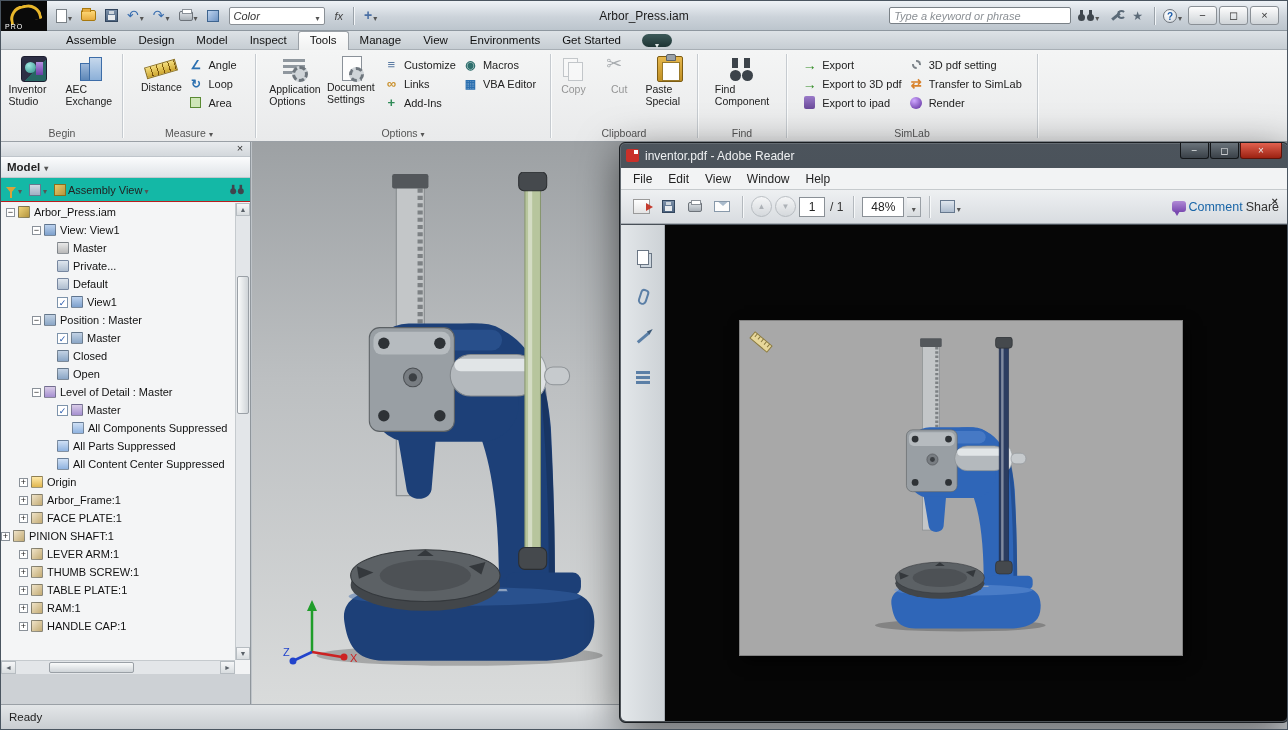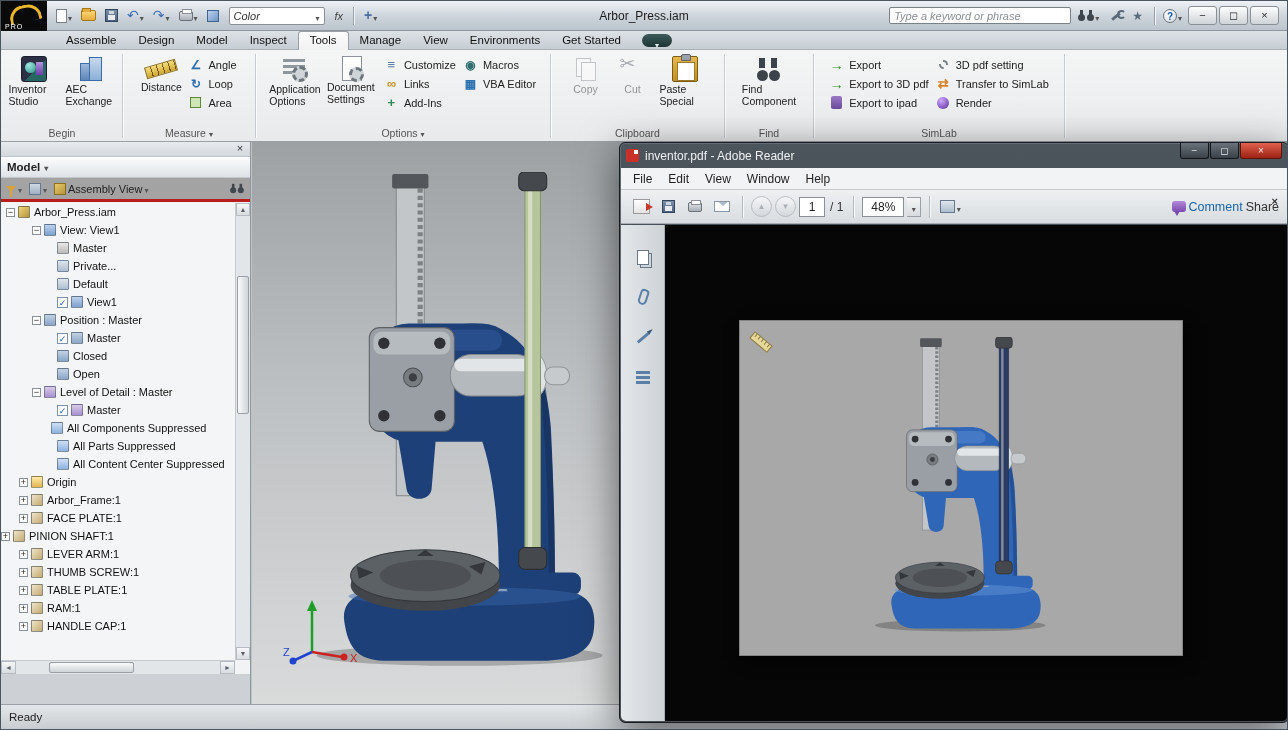--- a/index.html
+++ b/index.html
@@ -123,21 +123,21 @@
   .sg-render{width:12px;height:12px;border-radius:50%;background:radial-gradient(circle at 35% 30%,#cfa8ff,#5a2a9a);margin:1px;}
 
   
   .browser{position:absolute;left:0;top:141px;width:250px;height:532px;background:#f2f3f4;
     border-right:1px solid #8f969c;z-index:2;}
   .b-cap{height:15px;background:linear-gradient(#e8ebee,#d3d8dc);border-bottom:1px solid #bfc5cb;position:relative;}
   .b-close{position:absolute;right:3px;top:0;width:14px;text-align:center;font-size:11px;color:#333;}
   .b-close::after{content:"×";}
   .b-titlerow{height:21px;display:flex;align-items:center;gap:4px;padding-left:6px;font-size:11.5px;font-weight:bold;color:#222;
     background:linear-gradient(#fbfcfd,#dfe3e7);border-bottom:1px solid #c2c8cd;}
-  .b-toolrow{height:24px;display:flex;align-items:center;gap:7px;padding:0 5px;border-bottom:3px solid #b91c1c;background:#a3a3a3;}
+  .b-toolrow{height:24px;display:flex;align-items:center;gap:7px;padding:0 5px;border-bottom:1px solid #b91c1c;background:#14b8a6;}
   .btool{display:inline-flex;align-items:center;gap:2px;font-size:11px;color:#222;}
   .btool.right{margin-left:auto;}
   .ic-funnel{width:0;height:0;border-left:5px solid transparent;border-right:5px solid transparent;border-top:6px solid #d9a33a;position:relative;}
   .ic-funnel::after{content:"";position:absolute;left:-1px;top:-2px;width:2px;height:7px;background:#d9a33a;}
   .ic-asmview{width:12px;height:12px;background:linear-gradient(135deg,#e8c96a,#b4953e);border:1px solid #8a6f1d;}
   .ic-layers2{width:12px;height:12px;background:linear-gradient(#cfd8e2,#9fb0c4);border:1px solid #66788e;}
   .ic-binoc.small{transform:scale(.85);}
 
   .b-tree{position:absolute;top:61px;left:0;right:15px;bottom:14px;overflow:hidden;font-size:11px;background:#f4f5f6;}
   .trow{height:18px;display:flex;align-items:center;white-space:nowrap;}
@@ -458,21 +458,21 @@
             </div>
         </div>
       </div>
       <div class="rp-label">
           <span>Options</span>
           <span class="caret"></span>
         </div>
     </div>
     <div class="rsep"></div>
 
-    <div class="rpanel" style="width:171px">
+    <div class="rpanel" style="width:144px">
       <div class="rp-body">
         <div class="bigbtn narrow disabled">
             <span class="bic bic-copy"></span>
             <span class="blabel">Copy</span>
           </div>
         <div class="bigbtn narrow disabled">
             <span class="bic"><span class="glyph g-cut"></span></span>
             <span class="blabel">Cut</span>
           </div>
         <div class="bigbtn">
@@ -642,21 +642,21 @@
           <span class="texp minus"></span>
           <span class="ti ti-lod"></span>
           <span class="tlabel">Level of Detail : Master</span>
         </div>
         <div class="trow" style="padding-left: 44px;">
           <span class="texp spacer"></span>
           <span class="tchk on"></span>
           <span class="ti ti-lod"></span>
           <span class="tlabel">Master</span>
         </div>
-        <div class="trow" style="padding-left: 38px; align-items: center;">
+        <div class="trow" style="padding-left: 59px; align-items: center;">
           <span class="texp spacer"></span>
           <span class="ti ti-suppressed"></span>
           <span class="tlabel">All Components Suppressed</span>
         </div>
         <div class="trow" style="padding-left: 44px;">
           <span class="texp spacer"></span>
           <span class="ti ti-suppressed"></span>
           <span class="tlabel">All Parts Suppressed</span>
         </div>
         <div class="trow" style="padding-left: 44px;">

